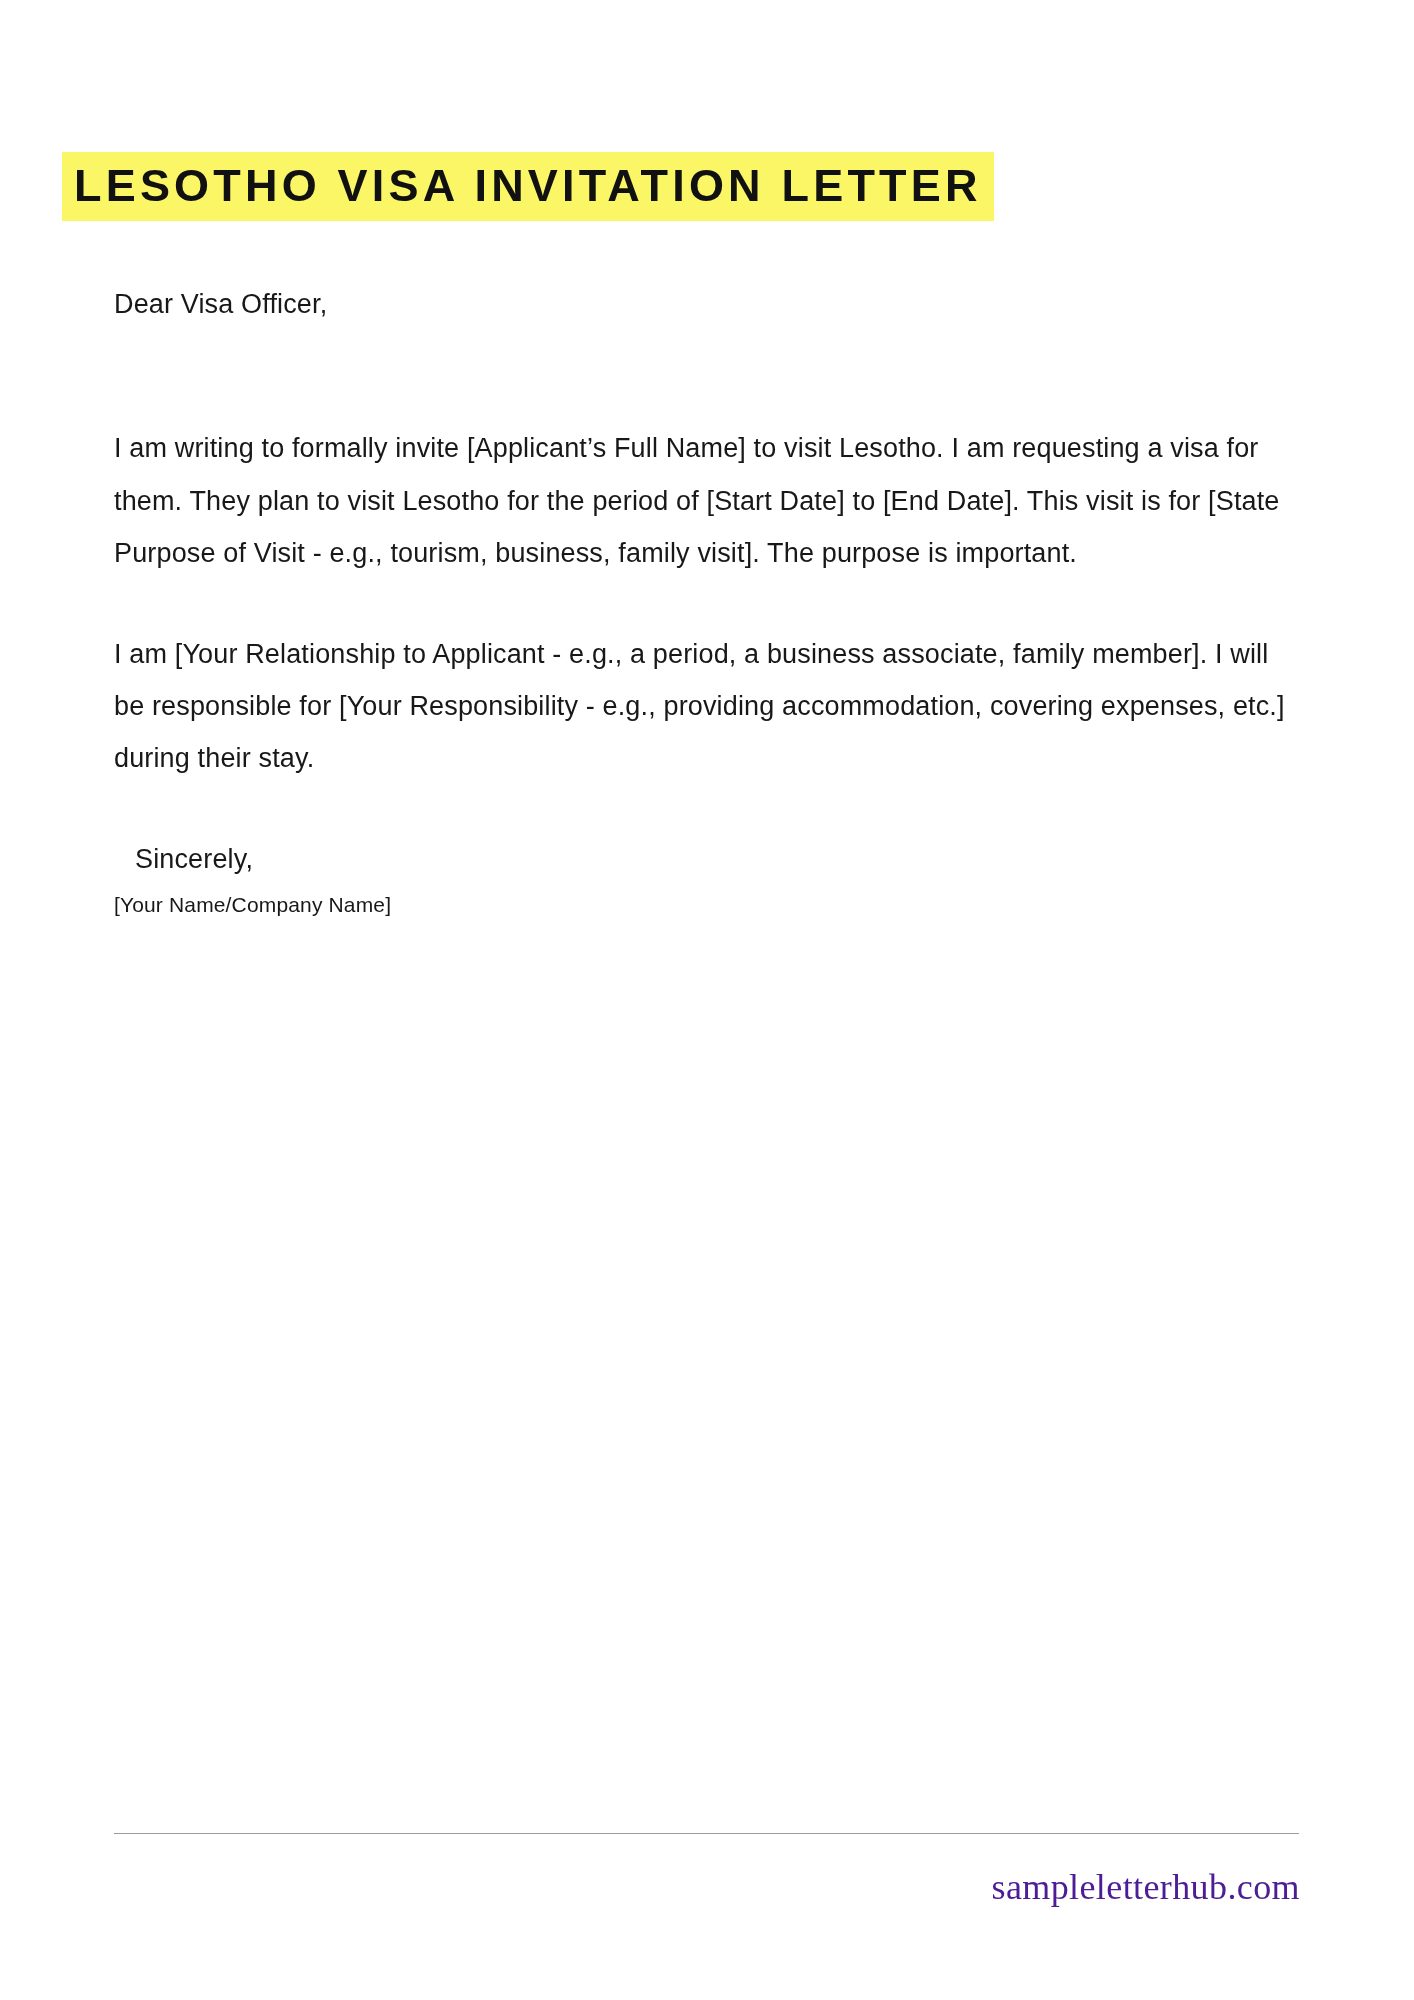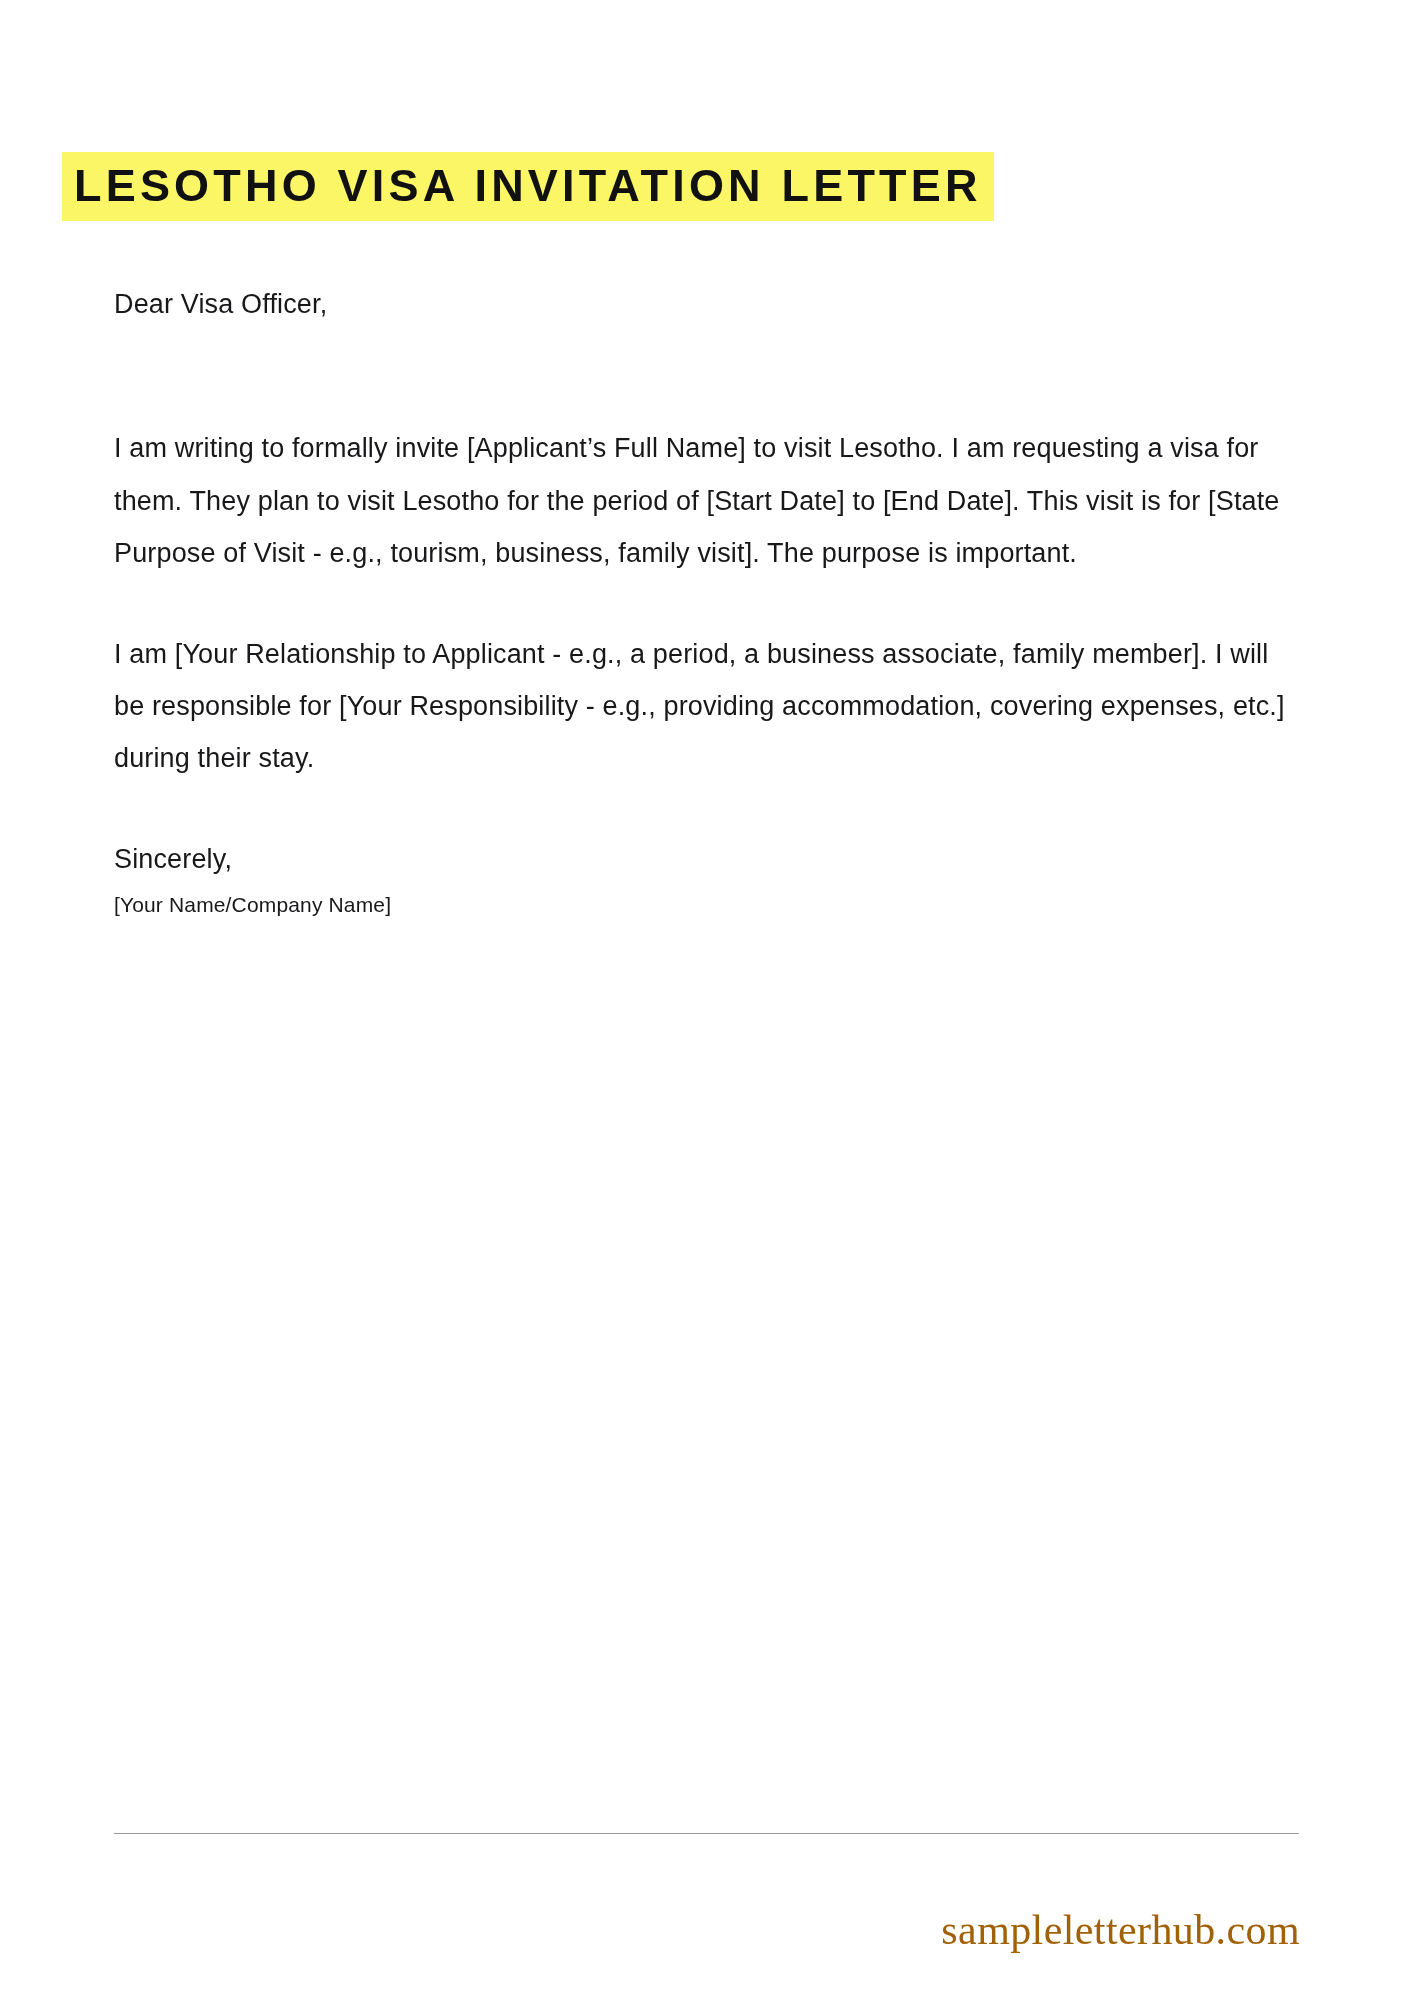--- a/index.html
+++ b/index.html
@@ -60,42 +60,43 @@
     letter-spacing: 0.15px;
     margin: 0 0 48px 0;
     max-width: 1190px;
   }
   .para.salutation {
     margin-bottom: 92px;
   }
   .para.closing {
     margin-bottom: 0;
     line-height: 1.94;
+    margin-left: 21px;
   }
   .closing-line2 {
     font-size: 21px;
     line-height: 1.94;
     color: #18181a;
     letter-spacing: 0.15px;
   }
   .footer-rule {
     position: absolute;
     left: 114px;
     top: 1833px;
     width: 1185px;
     height: 1px;
     background: #9b9b9b;
   }
   .footer-site {
     position: absolute;
     right: 114px;
-    top: 1906px;
+    top: 1866px;
     font-family: "Liberation Serif", serif;
-    font-size: 42px;
-    color: #a16207;
+    font-size: 36px;
+    color: #4c1d95;
     letter-spacing: 0.4px;
   }
 </style>
 </head>
 <body>
 
 <div class="page">
   <div class="sheet">
 
     <div class="title-wrap">

